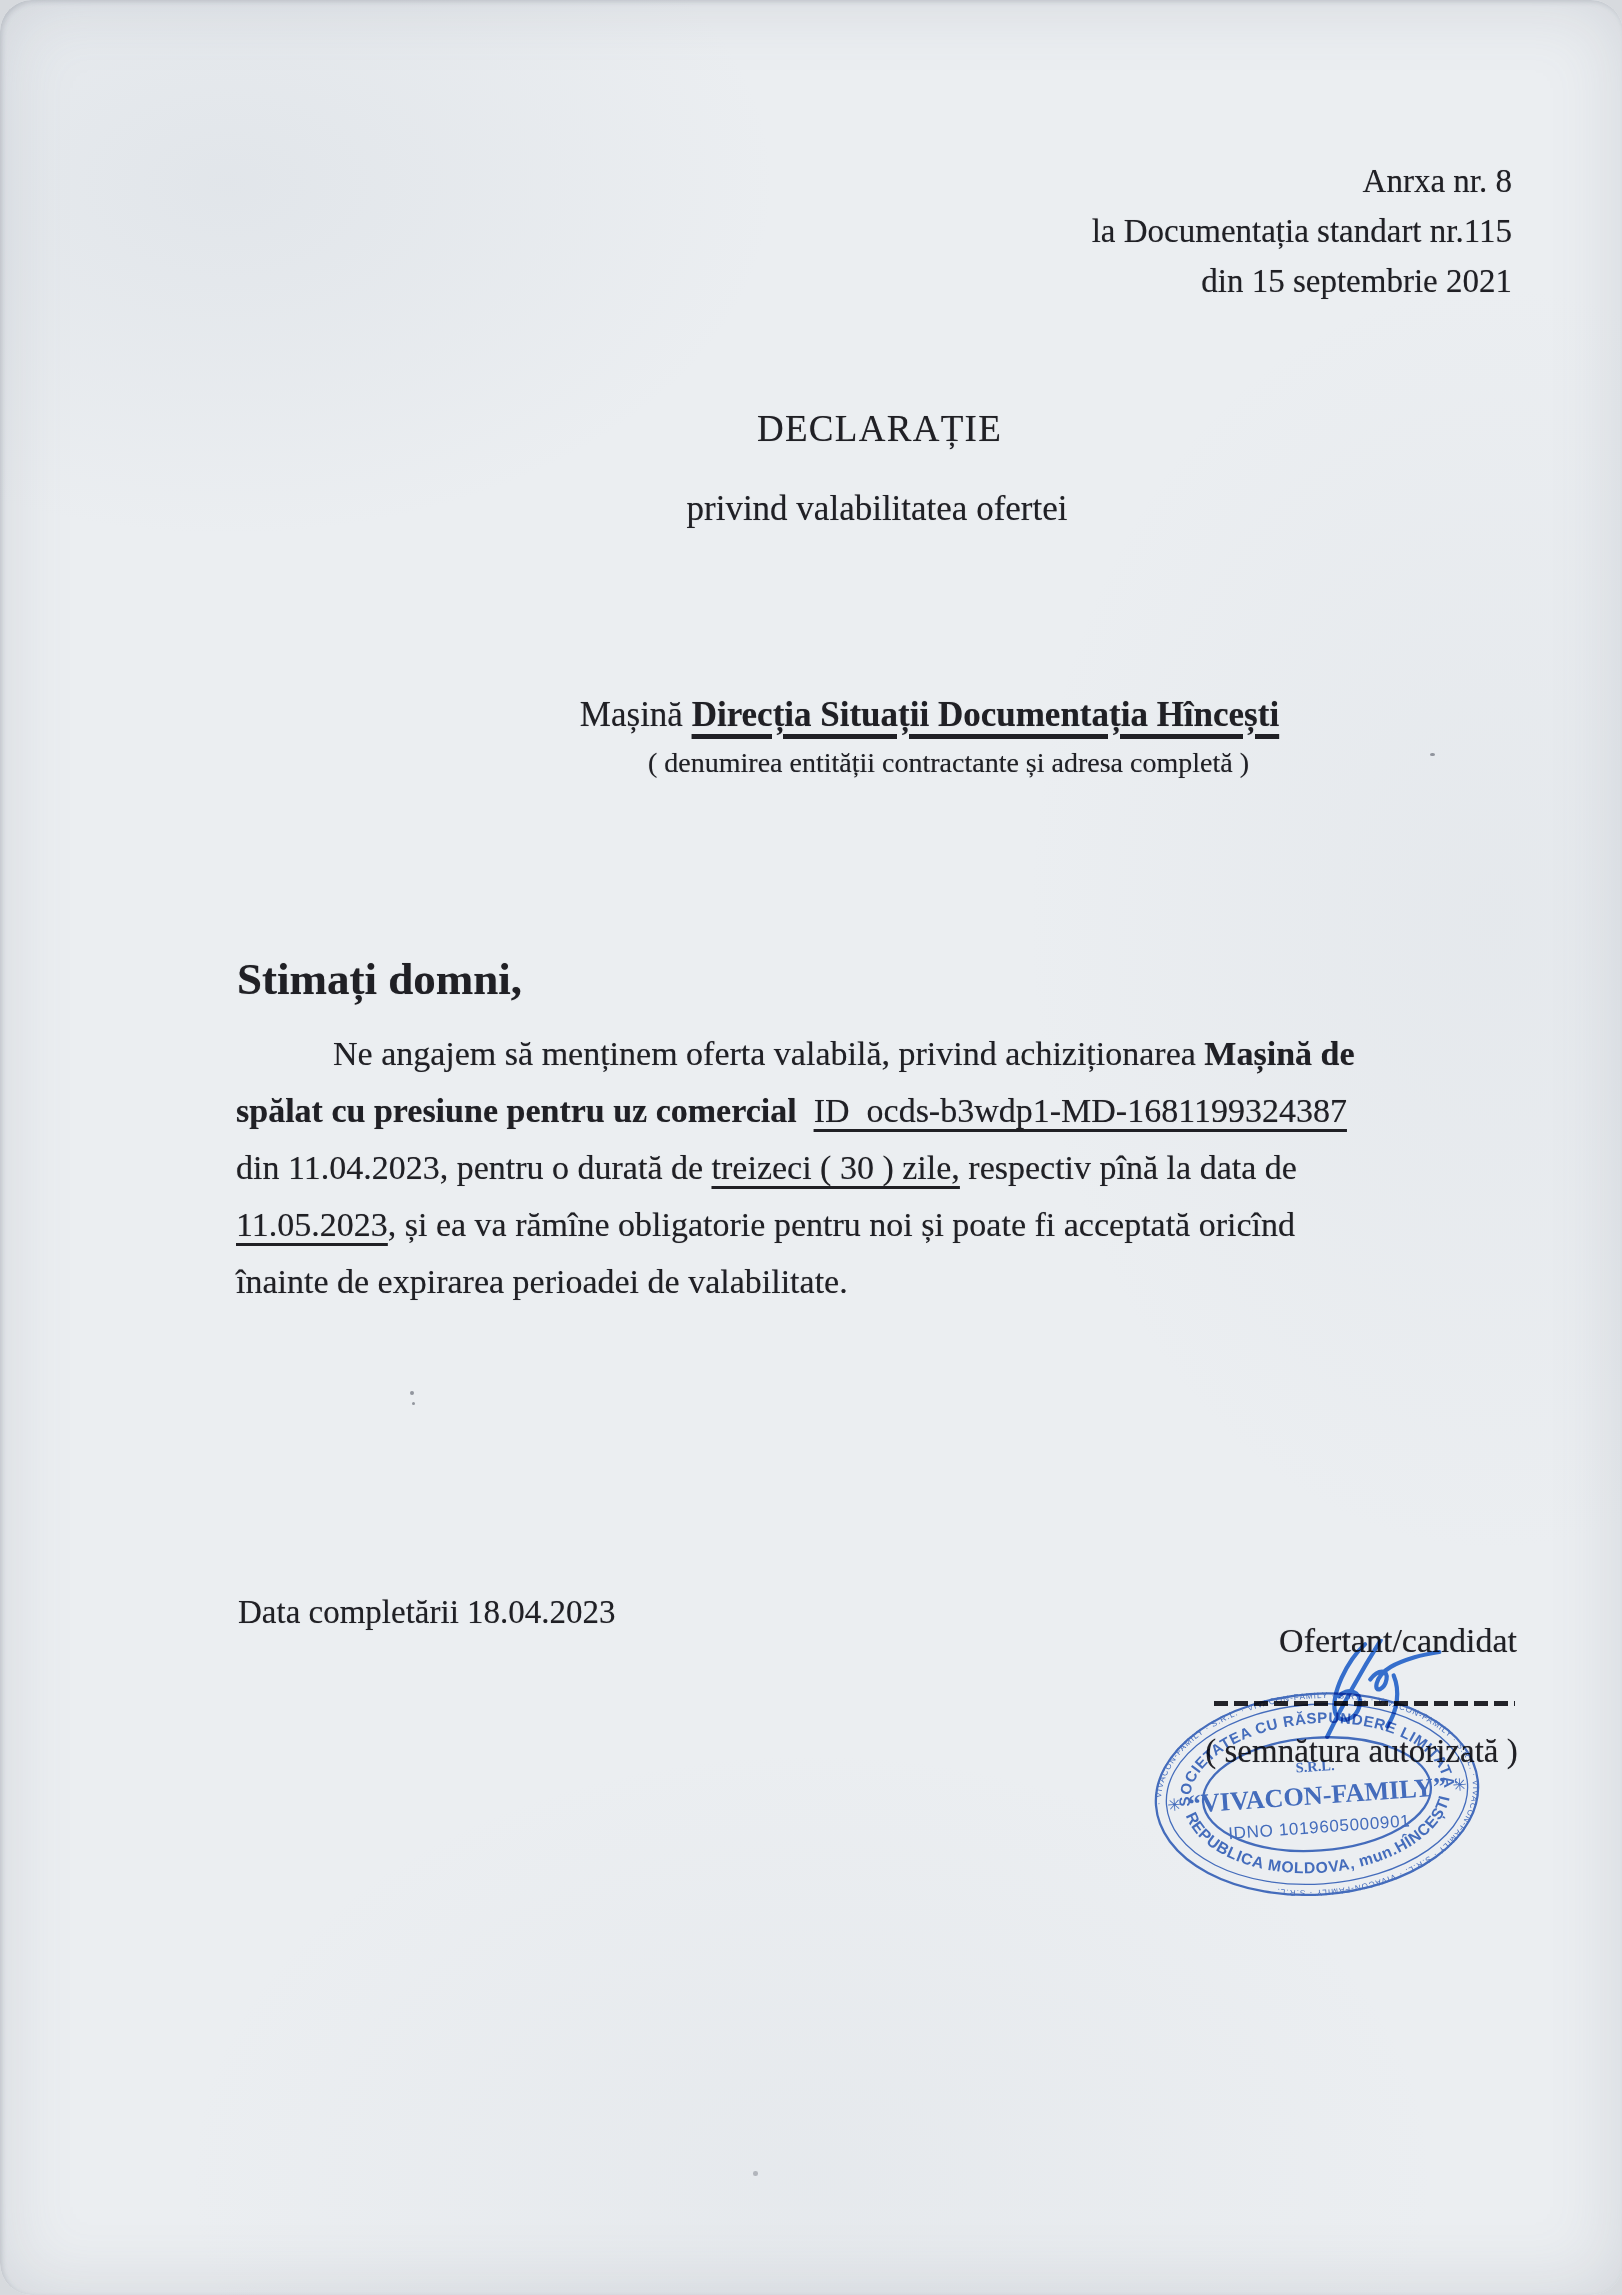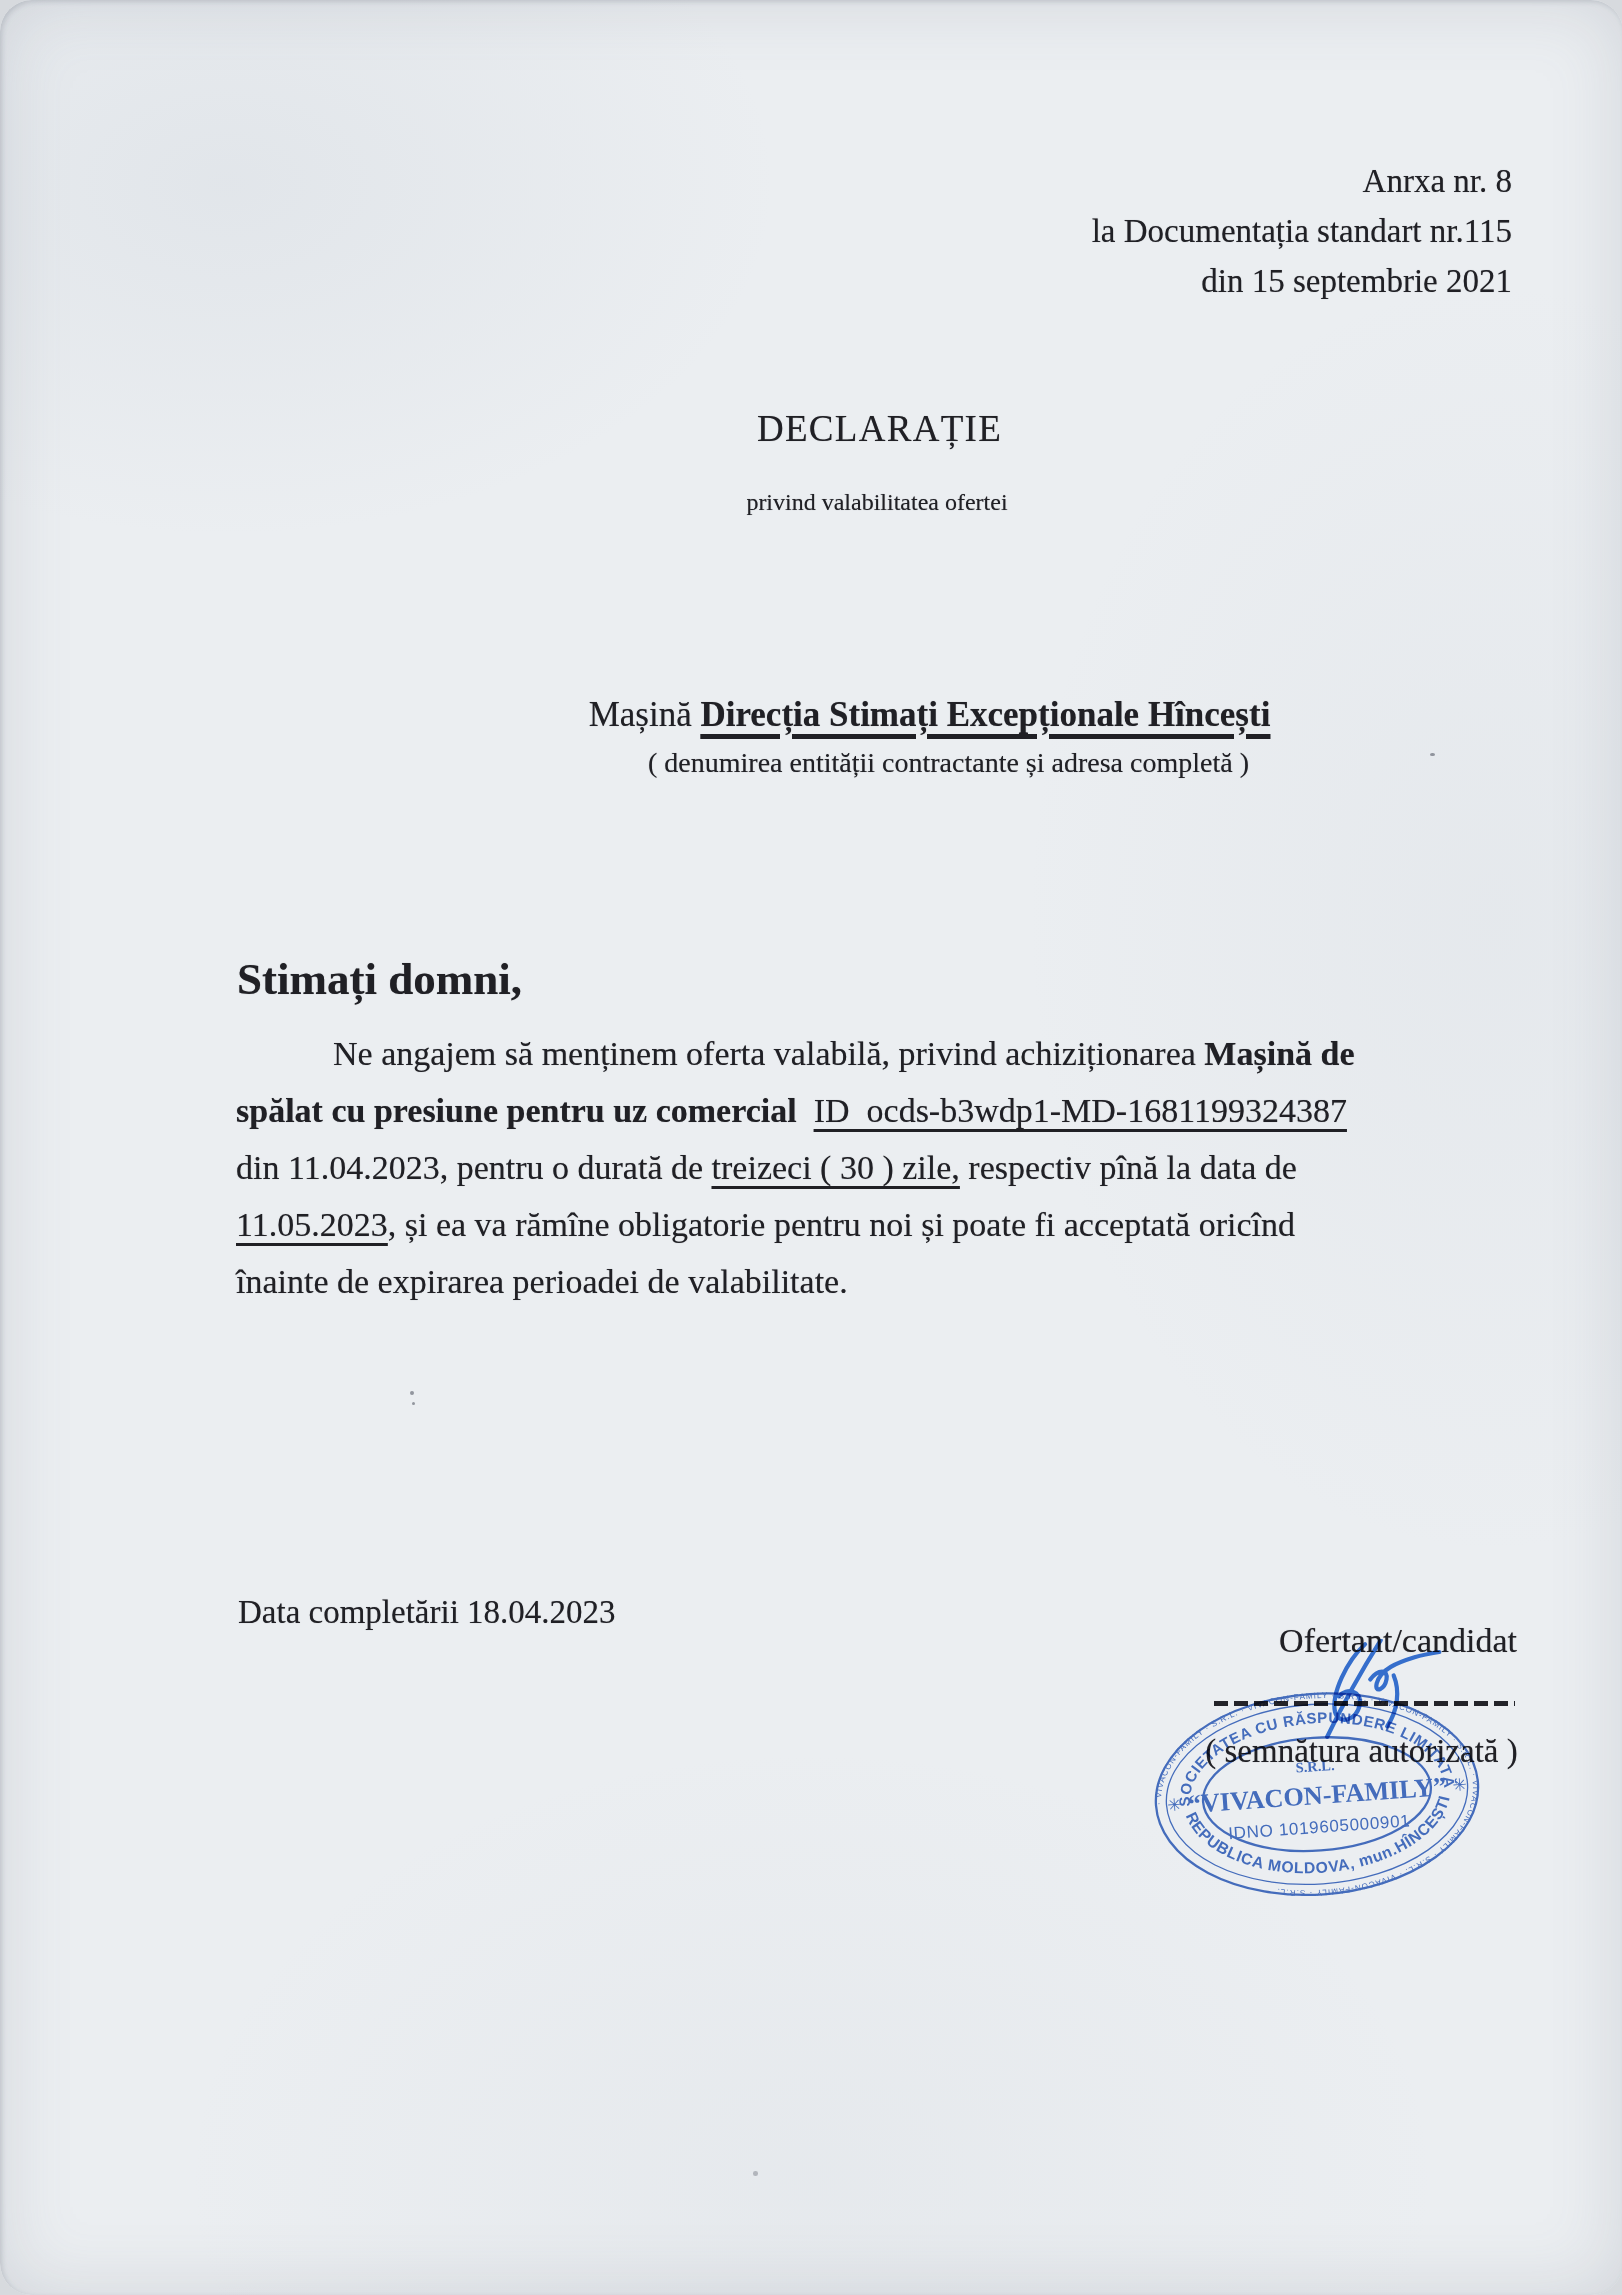--- a/index.html
+++ b/index.html
@@ -21,21 +21,21 @@
   .header{
     position:absolute; top:156px; right:111px;
     text-align:right; font-size:33px; line-height:50px; white-space:nowrap;
   }
   .title{
     position:absolute; top:407px; left:137px; width:1485px;
     text-align:center; font-size:37px; letter-spacing:1.3px;
   }
   .subtitle{
     position:absolute; top:489px; left:131px; width:1492px;
-    text-align:center; font-size:24px;
+    text-align:center; font-size:35px;
   }
   .addressee{
     position:absolute; top:695px; left:236px; width:1387px;
     text-align:center; font-size:35px; white-space:nowrap;
   }
   .addr-note{
     position:absolute; top:747px; left:255px; width:1387px;
     text-align:center; font-size:28px;
   }
   .salutation{
@@ -88,21 +88,21 @@
   <div class="header txt">
     <div>Anrxa nr. 8</div>
     <div>la Documentația standart nr.115</div>
     <div>din 15 septembrie 2021</div>
   </div>
 
   <div class="title txt">DECLARAȚIE</div>
   <div class="subtitle txt">privind valabilitatea ofertei</div>
 
   <div class="addressee txt">
-    <span>Mașină </span><span class="addr-name">Direcția Stimați Excepționale Hîncești</span>
+    <span>Mașină </span><span class="addr-name">Direcția Situații Documentația Hîncești</span>
   </div>
   <div class="addr-note txt">( denumirea entității contractante și adresa completă  )</div>
 
   <div class="salutation txt">Stimați domni,</div>
 
   <div class="para txt">
     <div class="pline indent">
       <span>Ne angajem să menținem oferta  valabilă, privind achiziționarea </span><span class="bu">Mașină de</span>
     </div>
     <div class="pline">

